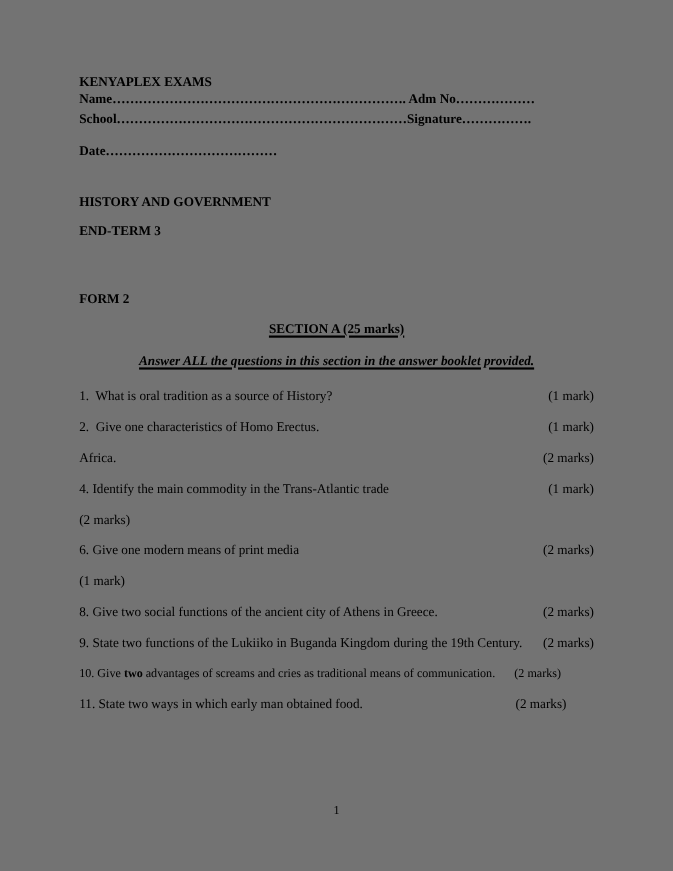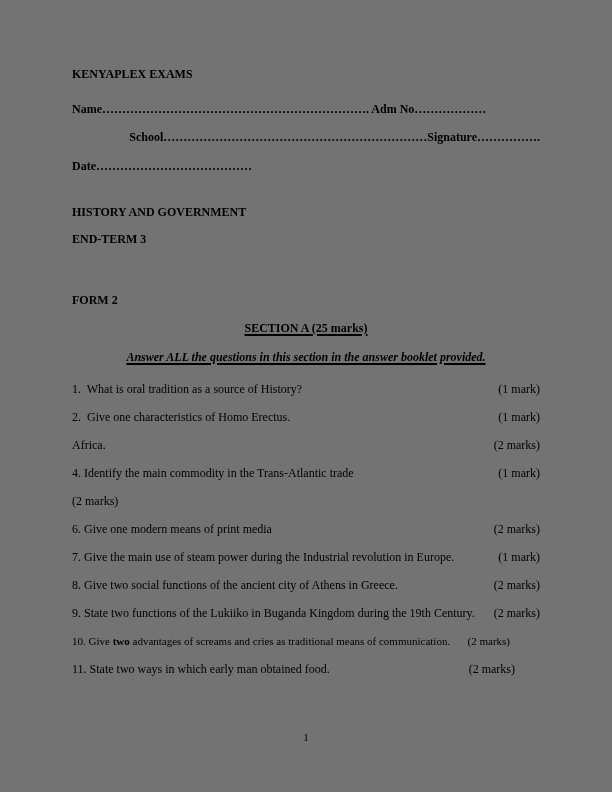--- a/index.html
+++ b/index.html
@@ -14,22 +14,22 @@
     font-family: "Liberation Serif", "DejaVu Serif", serif;
     font-size: 12px;
     color: #000000;
     overflow: hidden;
   }
   .hline {
     font-weight: bold;
     line-height: 16px;
     white-space: nowrap;
   }
-  .name-line   { margin-top: 19px; }
-  .school-line { margin-top: 12px; text-align: right; }
+  .name-line   { }
+  .school-line { margin-top: 2px; }
   .date-line   { margin-top: 13px; }
   .subject     { margin-top: 30px; }
   .time        { margin-top: 13px; }
   .term-line {
     margin-top: 11px;
     display: flex;
     justify-content: center;
     gap: 45px;
     font-weight: bold;
     line-height: 16px;
@@ -124,21 +124,20 @@
         </div>
       </div>
       <div class="q">
         <div class="q-line">
           <span class="q-text">6. Give one modern means of print media</span>
           <span class="q-marks">(2 marks)</span>
         </div>
       </div>
       <div class="q">
         <div class="q-line">
-          <span class="q-text">7. Give the main use of steam power during the Industrial revolution in Europe.</span>
           <span class="q-marks">(1 mark)</span>
         </div>
       </div>
       <div class="q">
         <div class="q-line">
           <span class="q-text">8. Give two social functions of the ancient city of Athens in Greece.</span>
           <span class="q-marks">(2 marks)</span>
         </div>
       </div>
       <div class="q">

